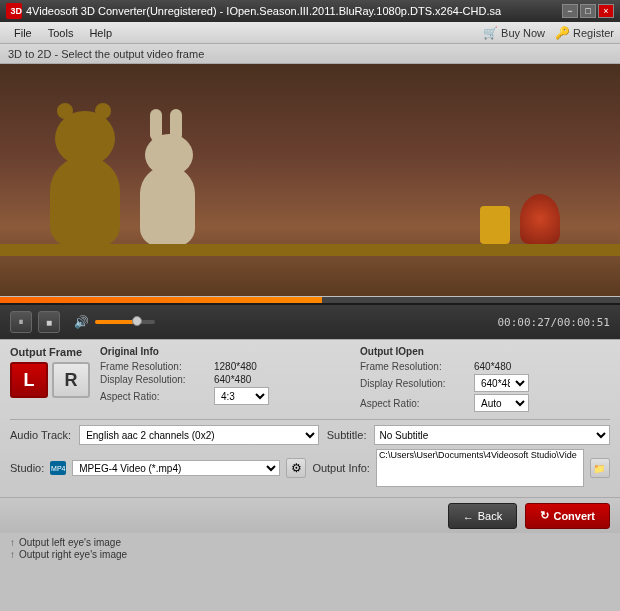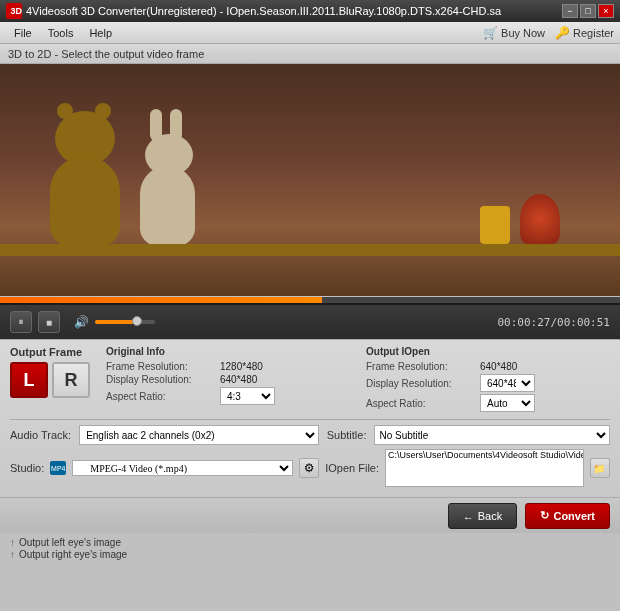--- a/index.html
+++ b/index.html
@@ -310,21 +310,21 @@
     
     .settings-panel {
       background: linear-gradient(to bottom, #d8d8d8, #c8c8c8);
       padding: 6px 10px;
       border-top: 1px solid #aaa;
     }
 
     .settings-row1 {
       display: flex;
       align-items: flex-start;
-      gap: 16px;
+      gap: 10px;
     }
 
     .output-frame-box {
       display: flex;
       flex-direction: column;
       align-items: flex-start;
     }
     .output-frame-label {
       font-size: 11px;
       color: #333;
@@ -458,22 +458,21 @@
       justify-content: center;
       color: white;
       font-size: 7px;
     }
     .profile-select {
       flex: 1;
       height: 16px;
       font-size: 10px;
       border: 1px solid #aaa;
       background: white;
-      padding: 0 13px;
-      font-family: Liberation Serif, serif;
+      padding: 0 2px;
     }
     .gear-btn {
       width: 20px;
       height: 20px;
       background: linear-gradient(to bottom, #e0e0e0, #c8c8c8);
       border: 1px solid #aaa;
       border-radius: 2px;
       cursor: pointer;
       display: flex;
       align-items: center;
@@ -713,21 +712,21 @@
       <span>MP4</span>
     </div>
     <select class="profile-select">
       <option>MPEG-4 Video (*.mp4)</option>
       <option>AVI Video (*.avi)</option>
       <option>MOV Video (*.mov)</option>
     </select>
     <div class="gear-btn">
       <span>⚙</span>
     </div>
-    <span class="output-label">IOpen File:</span>
+    <span class="output-label">Output Info:</span>
     <div class="output-path">C:\Users\User\Documents\4Videosoft Studio\Vide</div>
     <div class="browse-btn">
       <span>📁</span>
     </div>
   </div>
 </div>
 
 <div class="bottom-bar">
   <button class="back-btn">
     <span>←</span>

